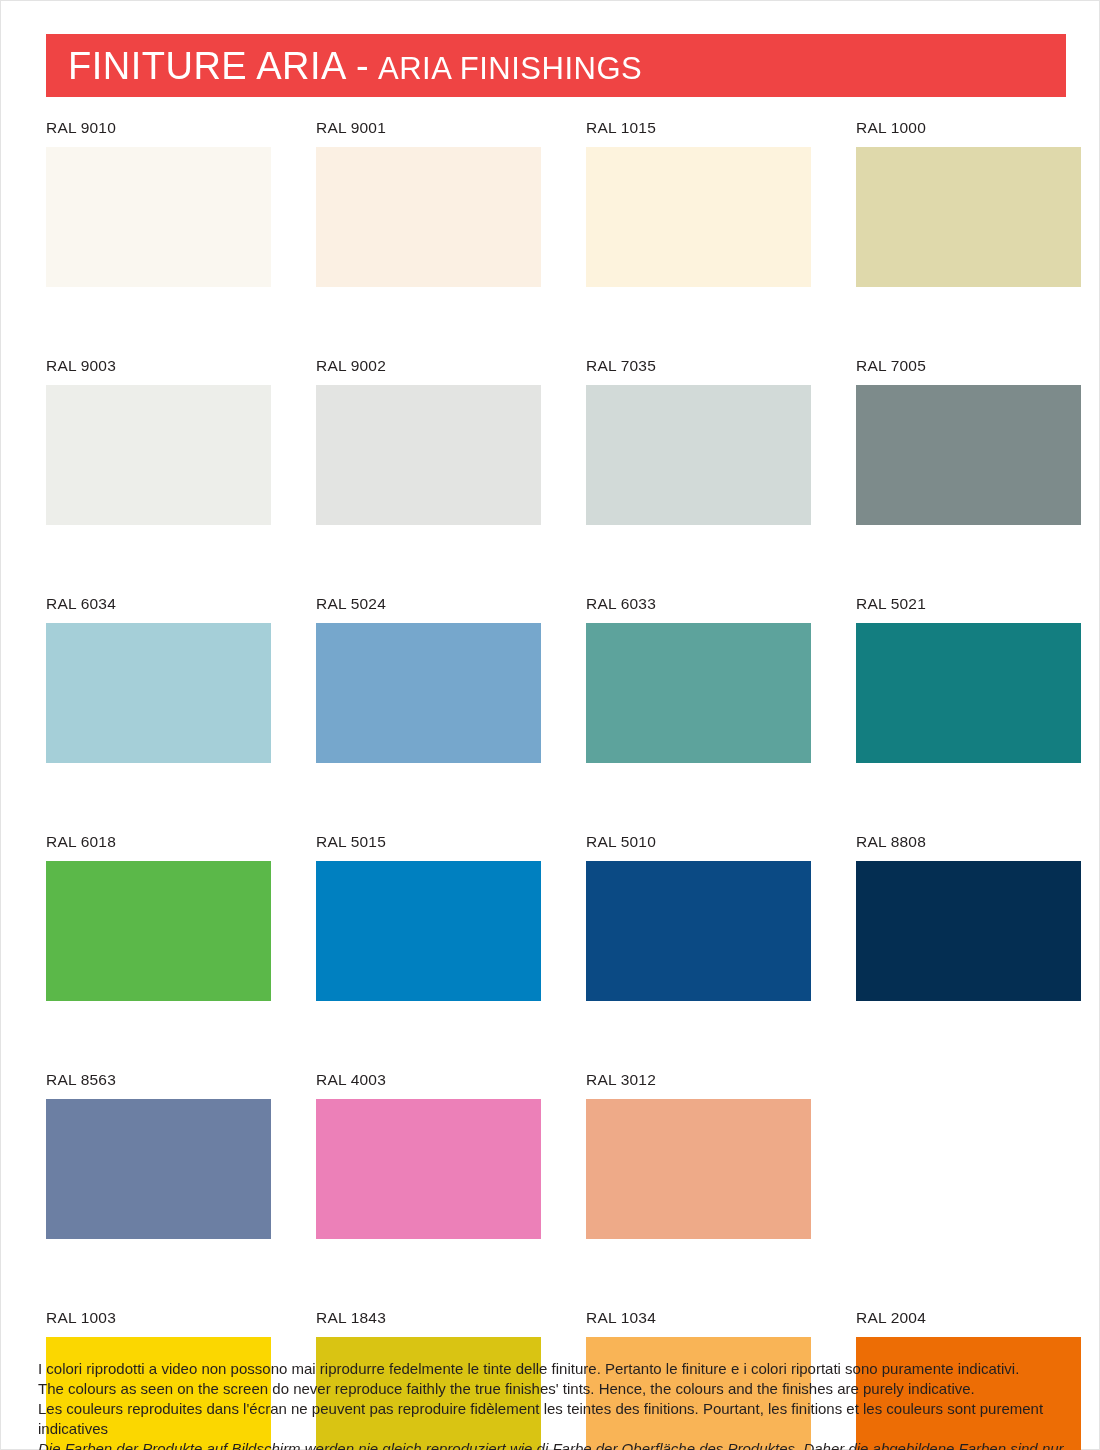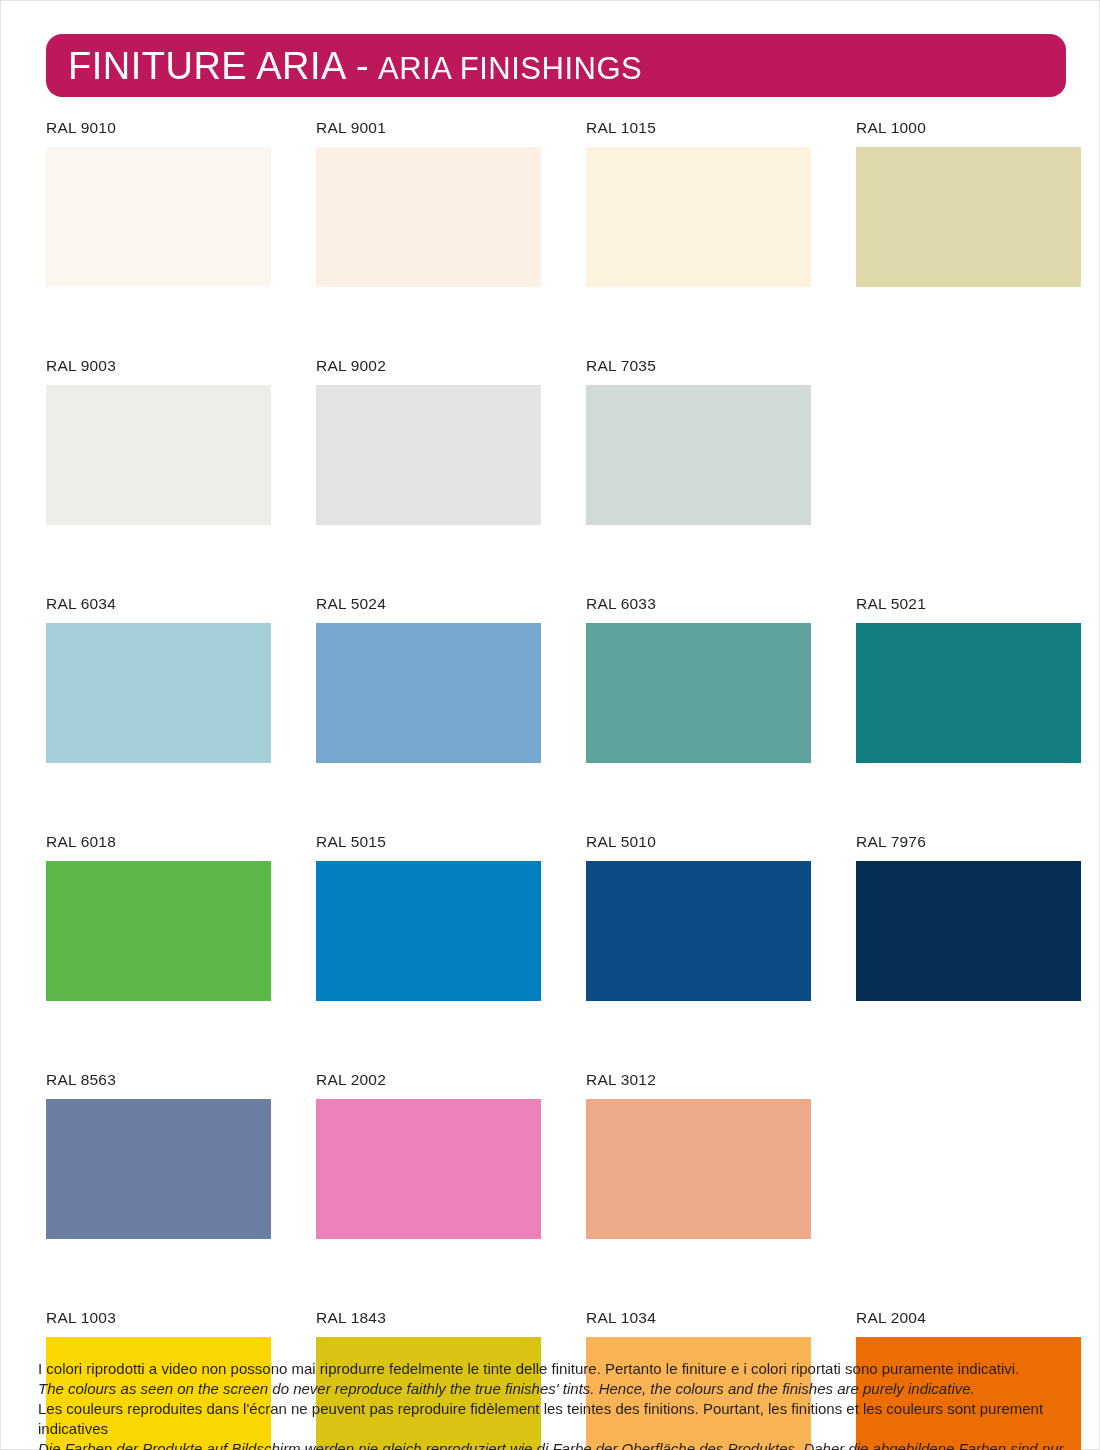--- a/index.html
+++ b/index.html
@@ -88,30 +88,30 @@
   .footer {
     position: absolute;
     left: 37px;
     top: 1358px;
     width: 1030px;
     font-size: 15px;
     line-height: 20px;
     color: #231f20;
   }
   .footer .it { font-style: normal; }
-  .footer .en { font-style: italic; }
+  .footer .en { }
   .footer .fr { font-style: normal; }
   .footer .de { font-style: italic; }
 </style>
 </head>
 <body>
 
 <div class="page">
 
-  <div class="header-bar" style="background-color: #be185d; border-radius: 16px;">
+  <div class="header-bar" style="background-color: #ef4444;">
     <div class="header-title">
       <span class="main">FINITURE ARIA</span>
       <span class="sep">-</span>
       <span class="sub">ARIA FINISHINGS</span>
     </div>
   </div>
 
   <div class="grid">
 
     <div class="row">
@@ -139,20 +139,24 @@
         <div class="swatch" style="background-color: rgb(237, 238, 234);"></div>
       </div>
       <div class="cell">
         <div class="cell-label">RAL 9002</div>
         <div class="swatch" style="background-color: rgb(227, 228, 226);"></div>
       </div>
       <div class="cell">
         <div class="cell-label">RAL 7035</div>
         <div class="swatch" style="background-color: rgb(210, 218, 216);"></div>
       </div>
+      <div class="cell">
+        <div class="cell-label">RAL 7005</div>
+        <div class="swatch" style="background-color: rgb(125, 139, 139);"></div>
+      </div>
     </div>
 
     <div class="row">
       <div class="cell">
         <div class="cell-label">RAL 6034</div>
         <div class="swatch" style="background-color: rgb(165, 207, 216);"></div>
       </div>
       <div class="cell">
         <div class="cell-label">RAL 5024</div>
         <div class="swatch" style="background-color: rgb(118, 167, 204);"></div>
@@ -174,32 +178,32 @@
       </div>
       <div class="cell">
         <div class="cell-label">RAL 5015</div>
         <div class="swatch" style="background-color: rgb(0, 128, 192);"></div>
       </div>
       <div class="cell">
         <div class="cell-label">RAL 5010</div>
         <div class="swatch" style="background-color: rgb(11, 74, 132);"></div>
       </div>
       <div class="cell">
-        <div class="cell-label">RAL 7976</div>
+        <div class="cell-label">RAL 8808</div>
         <div class="swatch" style="background-color: rgb(4, 46, 82);"></div>
       </div>
     </div>
 
     <div class="row">
       <div class="cell">
         <div class="cell-label">RAL 8563</div>
         <div class="swatch" style="background-color: rgb(108, 127, 163);"></div>
       </div>
       <div class="cell">
-        <div class="cell-label">RAL 2002</div>
+        <div class="cell-label">RAL 4003</div>
         <div class="swatch" style="background-color: rgb(236, 128, 184);"></div>
       </div>
       <div class="cell">
         <div class="cell-label">RAL 3012</div>
         <div class="swatch" style="background-color: rgb(238, 170, 136);"></div>
       </div>
     </div>
 
     <div class="row">
       <div class="cell">

